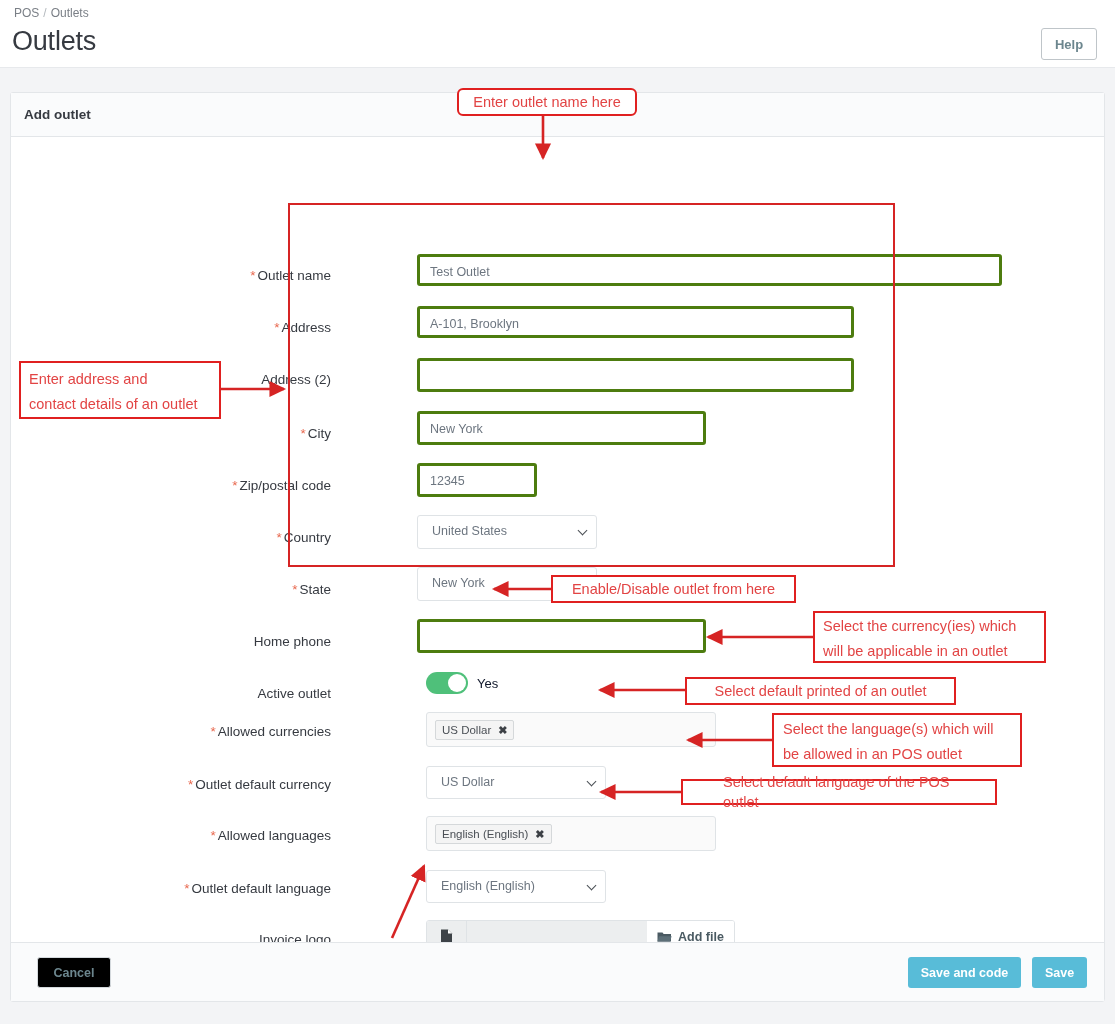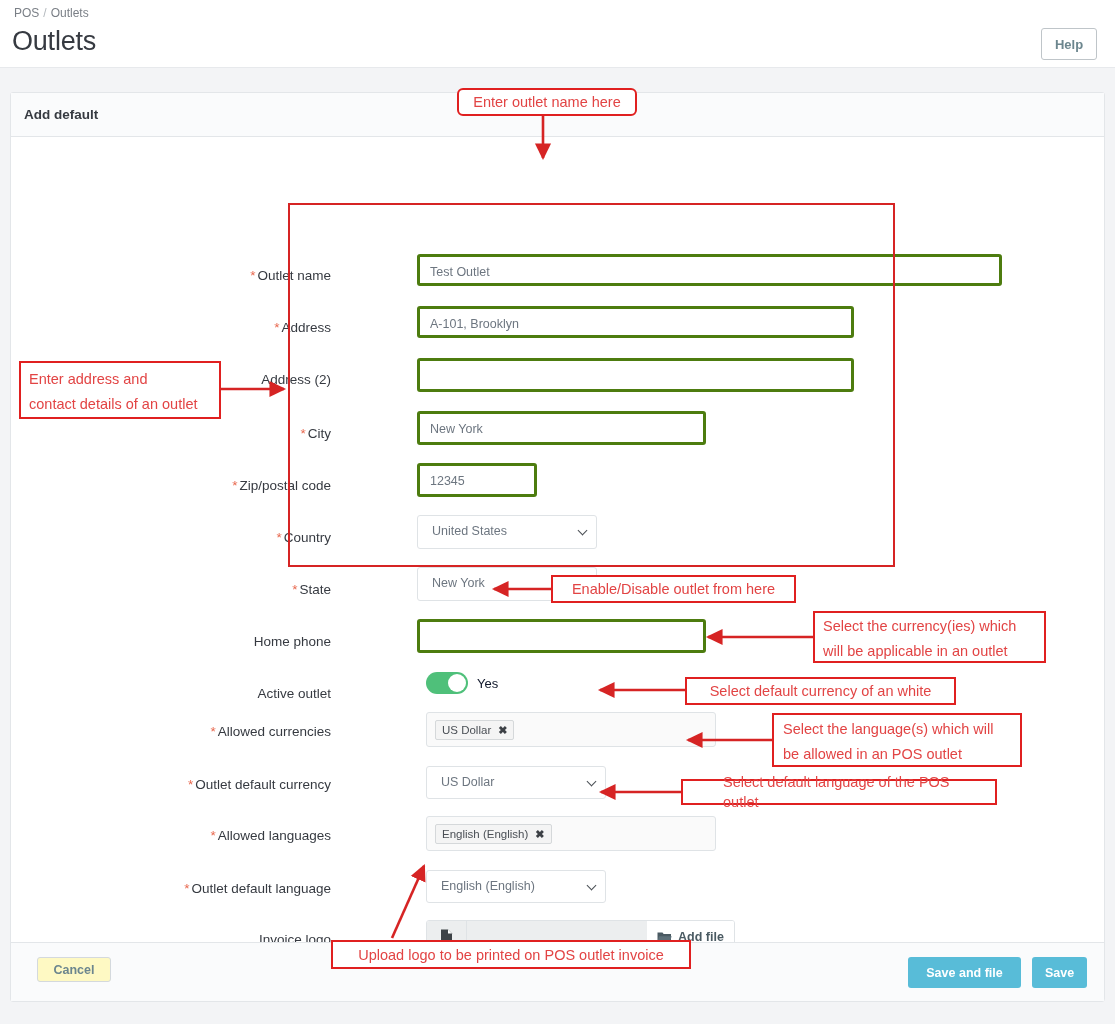--- a/index.html
+++ b/index.html
@@ -107,22 +107,22 @@
   .file-btn {
     width:87px; background:#fff; display:flex; align-items:center; justify-content:center;
     gap:6px; font-size:12.5px; font-weight:700; color:#4a5a62; cursor:pointer;
   }
   .file-hint {
     position:absolute; font-size:11.5px; font-style:italic; color:#b0b5ba;
   }
 
   
   .btn-cancel {
-    position:absolute; left:26px; top:14px; width:74px; height:25px;
-    background:#fef9c3; border:1px solid #d4d9dd; border-radius:3px;
+    position:absolute; left:26px; top:14px; width:74px; height:31px;
+    background:#000000; border:1px solid #d4d9dd; border-radius:3px;
     font-size:12.5px; font-weight:700; color:#6c868e;
     display:flex; align-items:center; justify-content:center; cursor:pointer;
   }
   .btn-blue {
     position:absolute; top:14px; height:31px; background:#58bcd8; border:none; border-radius:3px;
     color:#fff; font-size:12.5px; font-weight:700;
     display:flex; align-items:center; justify-content:center; cursor:pointer;
   }
 
   
@@ -150,21 +150,21 @@
     <div class="breadcrumb">
       <span class="crumb">POS</span><span class="sep">/</span><span class="crumb">Outlets</span>
     </div>
     <div class="page-title">Outlets</div>
     <div class="help-btn">Help</div>
   </div>
   <div class="head-rule"></div>
 
   <div class="card">
 
-    <div class="card-head">Add default</div>
+    <div class="card-head">Add outlet</div>
 
     <div class="card-body">
 
       <div class="row">
         <div class="lbl" style="left:-10px; top:130px;"><span class="req">*</span><span>Outlet name</span></div>
         <div class="inp" style="left:406px; top:117px; width:585px;">Test Outlet</div>
       </div>
 
       <div class="row">
         <div class="lbl" style="left:-10px; top:182px;"><span class="req">*</span><span>Address</span></div>
@@ -269,46 +269,45 @@
             <span>Add file</span>
           </div>
         </div>
         <div class="file-hint" style="left:415px; top:837px;">Upload JPG or PNG only (max 10 KB, black &amp; white).</div>
       </div>
 
     </div>
 
     <div class="card-foot">
       <div class="btn-cancel">Cancel</div>
-      <div class="btn-blue" style="right:83px; width:113px;">Save and file</div>
+      <div class="btn-blue" style="right:83px; width:113px;">Save and code</div>
       <div class="btn-blue" style="right:17px; width:55px;">Save</div>
     </div>
 
   </div>
 
   <div class="big-box" style="left:288px; top:203px; width:607px; height:364px;"></div>
 
   <div class="anno" style="left:457px; top:88px; width:180px; height:28px; display:flex; align-items:center; justify-content:center;border-radius:6px;">Enter outlet name here</div>
 
   <div class="anno two" style="left:19px; top:361px; width:202px; height:58px; padding-left:8px; padding-top:4px;">Enter address and
 contact details of an outlet</div>
 
   <div class="anno" style="left:551px; top:575px; width:245px; height:28px; display:flex; align-items:center; justify-content:center;">Enable/Disable outlet from here</div>
 
   <div class="anno two" style="left:813px; top:611px; width:233px; height:52px; padding-left:8px; padding-top:1px;">Select the currency(ies) which
 will be applicable in an outlet</div>
 
-  <div class="anno" style="left:685px; top:677px; width:271px; height:28px; display:flex; align-items:center; justify-content:center;">Select default currency of an white</div>
+  <div class="anno" style="left:685px; top:677px; width:271px; height:28px; display:flex; align-items:center; justify-content:center;">Select default printed of an outlet</div>
 
   <div class="anno two" style="left:772px; top:713px; width:250px; height:54px; padding-left:9px; padding-top:2px;">Select the language(s) which will
 be allowed in an POS outlet</div>
 
   <div class="anno" style="left:681px; top:779px; width:316px; height:26px; display:flex; align-items:center; justify-content:center;padding-left:40px;">Select default language of the POS outlet</div>
 
-  <div class="anno" style="left:331px; top:940px; width:360px; height:29px; display:flex; align-items:center; justify-content:center;">Upload logo to be printed on POS outlet invoice</div>
 
   <svg class="overlay">
     <defs>
       <marker id="ah" markerWidth="7" markerHeight="7" refX="5.6" refY="3.5" orient="auto">
         <path d="M0,0.4 L6.4,3.5 L0,6.6 z" fill="#d62424"></path>
       </marker>
     </defs>
 
     <line x1="543" y1="116" x2="543" y2="158" stroke="#d62424" stroke-width="2.6" marker-end="url(#ah)"></line>
 

